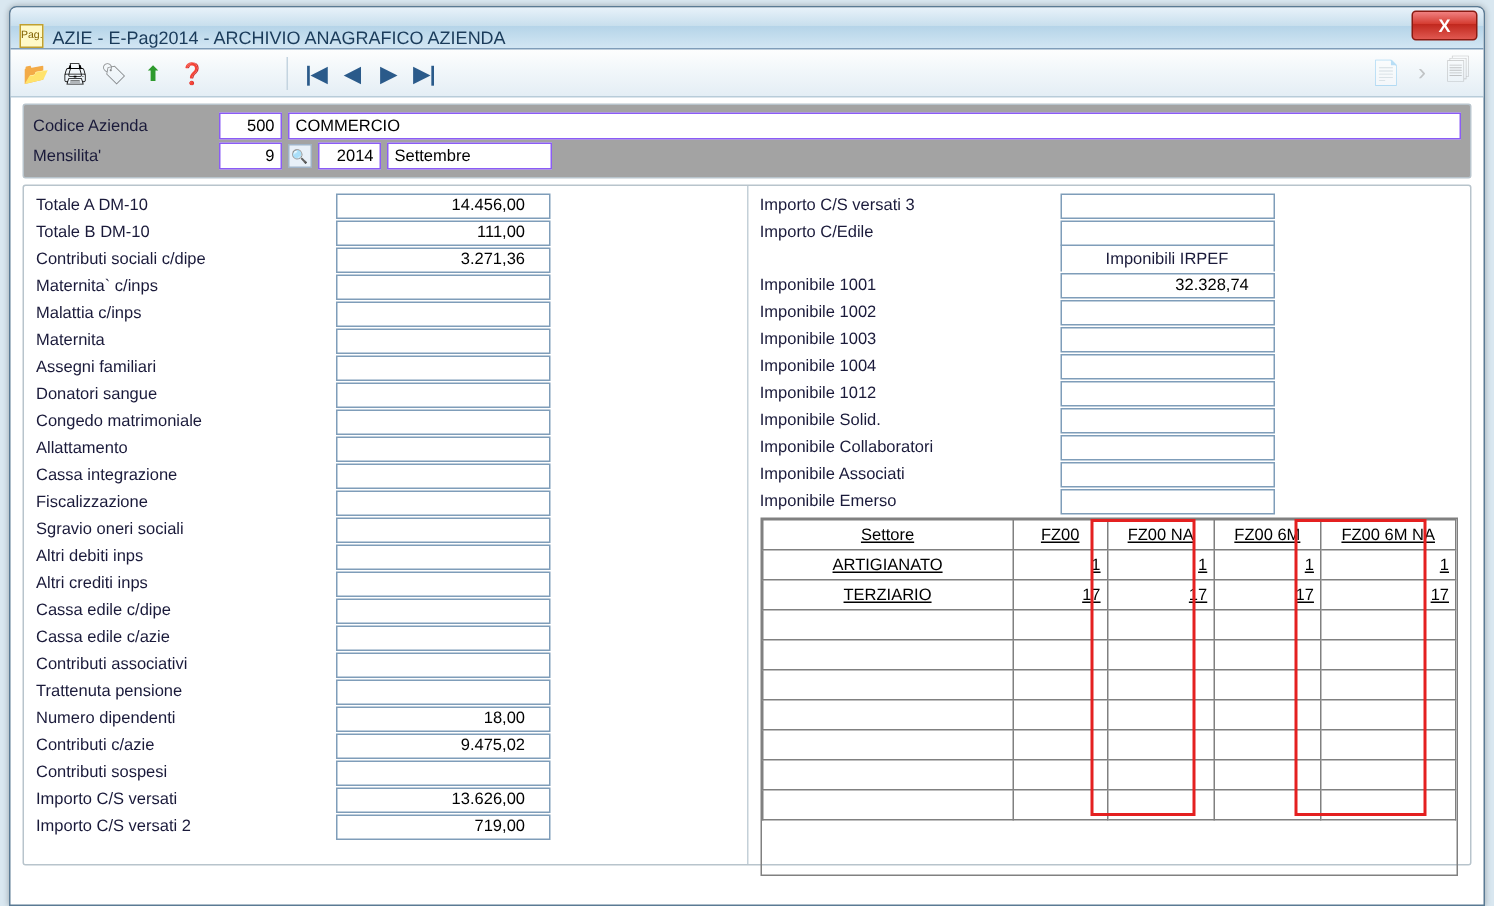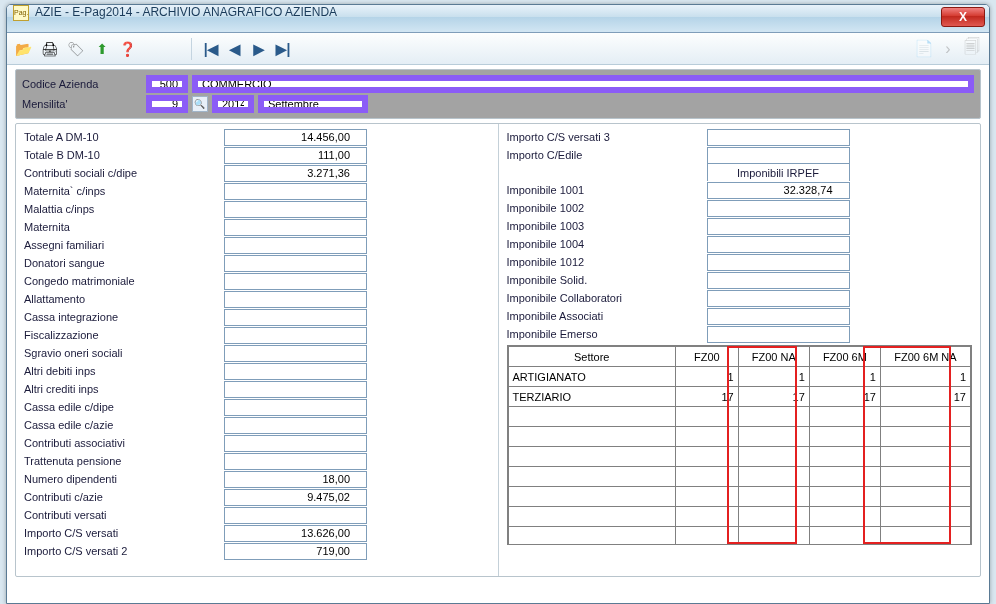--- a/index.html
+++ b/index.html
@@ -19,21 +19,21 @@
     border: 1px solid #5a7a94;
     border-radius: 5px 5px 0 0;
     box-shadow: 0 0 4px rgba(0,0,0,0.3);
     overflow: hidden;
   }
   .titlebar {
     height: 28px;
     background: linear-gradient(to bottom, #e8f2fa 0%, #c8dfed 45%, #b5d4e8 46%, #d2e6f3 100%);
     border-bottom: 1px solid #7f9db9;
     display: flex;
-    align-items: flex-start;
+    align-items: flex-end;
     padding-left: 6px;
     position: relative;
   }
   .titlebar .appicon {
     width: 16px; height: 16px;
     background: #fffac8;
     border: 1px solid #c0a030;
     margin-right: 6px;
     font-size: 7px;
     line-height: 14px;
@@ -87,21 +87,21 @@
     padding: 4px 8px 0 8px;
   }
   .header-frame {
     border: 1px solid #b8c4cc;
     background: #a3a3a3;
     padding: 4px 6px 4px 6px;
     border-radius: 2px;
   }
   .hrow { display: flex; align-items: center; height: 20px; gap: 4px; }
   .hlabel { width: 120px; color: #1a1a3a; }
-  .field { border: 6px solid #8b5cf6; background:#fff; height:18px; padding:0 4px; font-size:11px; }
+  .field { border: 1px solid #8b5cf6; background:#fff; height:18px; padding:0 4px; font-size:11px; }
   .field.right { text-align: right; }
   .w40 { width: 42px; }
   .w100 { width: 110px; }
   .wfill { flex:1; }
   .tinybtn { width:16px; height:16px; border:1px solid #a0b4c8; background:#e8f0f8; font-size:9px; text-align:center; line-height:14px; cursor:pointer; }
 
   .body-frame {
     border: 1px solid #b8c4cc;
     background: #fff;
     margin-top: 4px;
@@ -111,35 +111,36 @@
   }
   .col-left, .col-right { flex: 1; padding: 4px 8px; position: relative; }
   .divider { width:1px; background:#c4d0d8; }
   .row { display:flex; align-items:center; height:18px; }
   .row .lbl { width: 200px; color:#1a1a3a; white-space:nowrap; }
   .row .inp { border:1px solid #7f9db9; height:17px; width:143px; background:#fff; text-align:right; padding:0 16px; font-size:11px; }
   .right-head { text-align:center; color:#1a1a3a; height:18px; line-height:18px; }
   .table-wrap {
     margin-top: 2px;
     border:1px solid #808080;
-    height: 200px;
+    height: 239px;
     overflow:hidden;
     position:relative;
+    text-decoration:underline;
   }
   table.grid { border-collapse: collapse; width:100%; table-layout: fixed; }
   table.grid th, table.grid td {
     border:1px solid #808080;
     height:20px;
     padding:0 4px;
     font-size:11px;
     background:#fff;
   }
   table.grid th { text-align:center; font-weight:normal; }
   table.grid td.num { text-align:right; }
-  table.grid td.txt { text-align:left; }
+  table.grid td.txt { text-align:center; }
   .redbox {
     position:absolute;
     border:2px solid #e42020;
     pointer-events:none;
   }
   .rightdoc-icons .tbtn { font-size:16px; color:#888; }
 </style>
 </head>
 <body>
 
@@ -268,21 +269,21 @@
           </div>
           <div class="row">
             <div class="lbl">Numero dipendenti</div>
             <input class="inp" value="18,00" style="">
           </div>
           <div class="row">
             <div class="lbl">Contributi c/azie</div>
             <input class="inp" value="9.475,02" style="">
           </div>
           <div class="row">
-            <div class="lbl">Contributi versati</div>
+            <div class="lbl">Contributi sospesi</div>
             <input class="inp" style="">
           </div>
           <div class="row">
             <div class="lbl">Importo C/S versati</div>
             <input class="inp" value="13.626,00" style="">
           </div>
           <div class="row">
             <div class="lbl">Importo C/S versati  2</div>
             <input class="inp" value="719,00" style="">
           </div>

